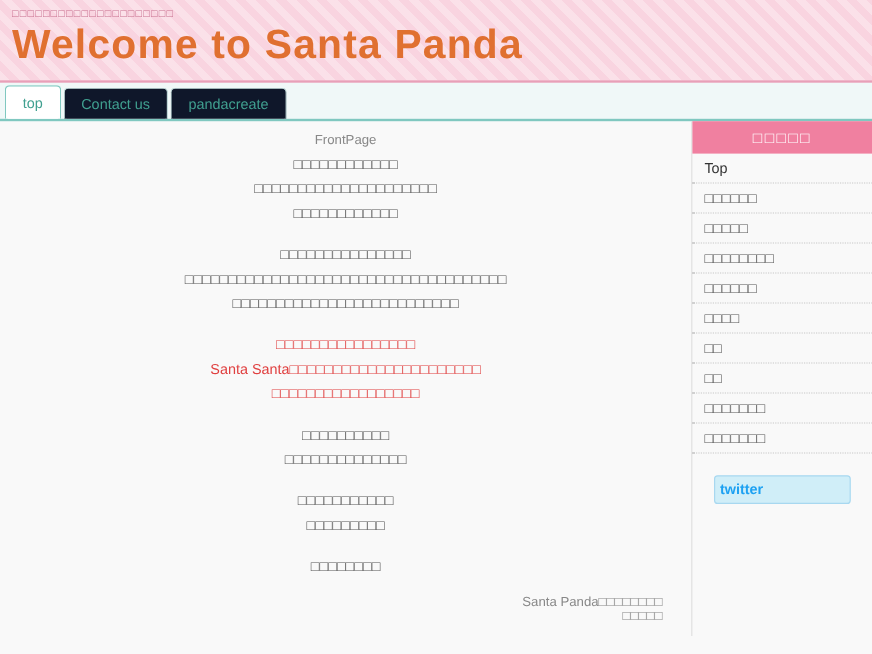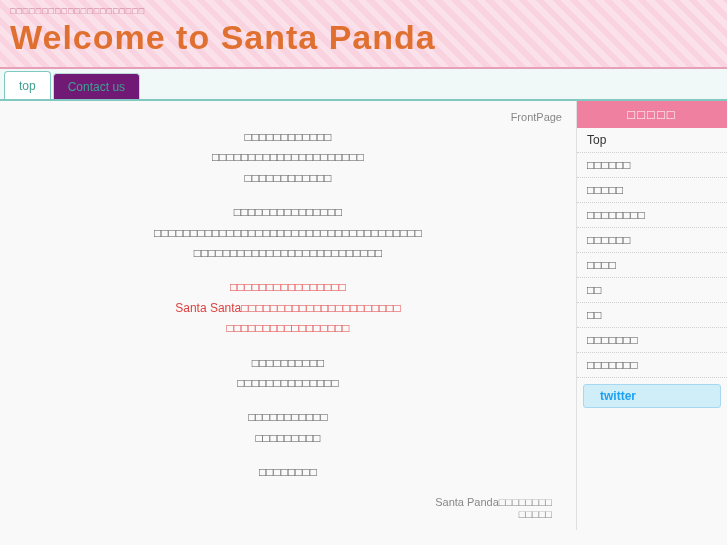--- a/index.html
+++ b/index.html
@@ -50,21 +50,21 @@
       height: 32px;
     }
 
     .nav-tab {
       padding: 5px 14px;
       font-size: 12px;
       cursor: pointer;
       border: 1px solid #c0d8d8;
       border-bottom: none;
       border-radius: 4px 4px 0 0;
-      background: #701a75;
+      background: #0f172a;
       color: #40a090;
       margin-right: 2px;
       height: 26px;
       display: flex;
       align-items: center;
     }
 
     .nav-tab.active {
       background: white;
       color: #40a090;
@@ -79,21 +79,21 @@
     }
 
     
     #content-area {
       flex: 1;
       padding: 10px 14px;
       border-right: 1px solid #e0e0e0;
     }
 
     #front-page-label {
-      text-align: right;
+      text-align: center;
       font-size: 11px;
       color: #888;
       margin-bottom: 4px;
     }
 
     #page-heading {
       font-size: 20px;
       font-weight: bold;
       color: #40a090;
       border-bottom: 2px solid #80d0c8;
@@ -149,22 +149,22 @@
 
     .sidebar-item.first {
       color: #333;
       font-weight: normal;
     }
 
     #twitter-follow {
       background: #d0eef8;
       border: 1px solid #a8d8f0;
       border-radius: 3px;
-      padding: 4px 16px;
-      margin: 6px;
+      padding: 4px 4px;
+      margin: 18px;
       font-size: 11px;
       display: flex;
       align-items: center;
       gap: 3px;
       color: #2080c0;
       cursor: pointer;
     }
 
     #twitter-icon {
       color: #1da1f2;
@@ -176,20 +176,21 @@
 <body>
 
 <div id="top-banner">
   <div id="small-text">□□□□□□□□□□□□□□□□□□□□□</div>
   <div id="site-title">Welcome to Santa Panda</div>
 </div>
 
 <div id="nav-tabs">
   <div class="nav-tab active">top</div>
   <div class="nav-tab">Contact us</div>
+  <div class="nav-tab">pandacreate</div>
 </div>
 
 <div id="main-layout">
 
   <div style="flex:1; display:flex; flex-direction:column;">
     <div id="content-area">
       <div id="front-page-label">FrontPage</div>
 
       <div class="content-block">
         <div>□□□□□□□□□□□□</div>

